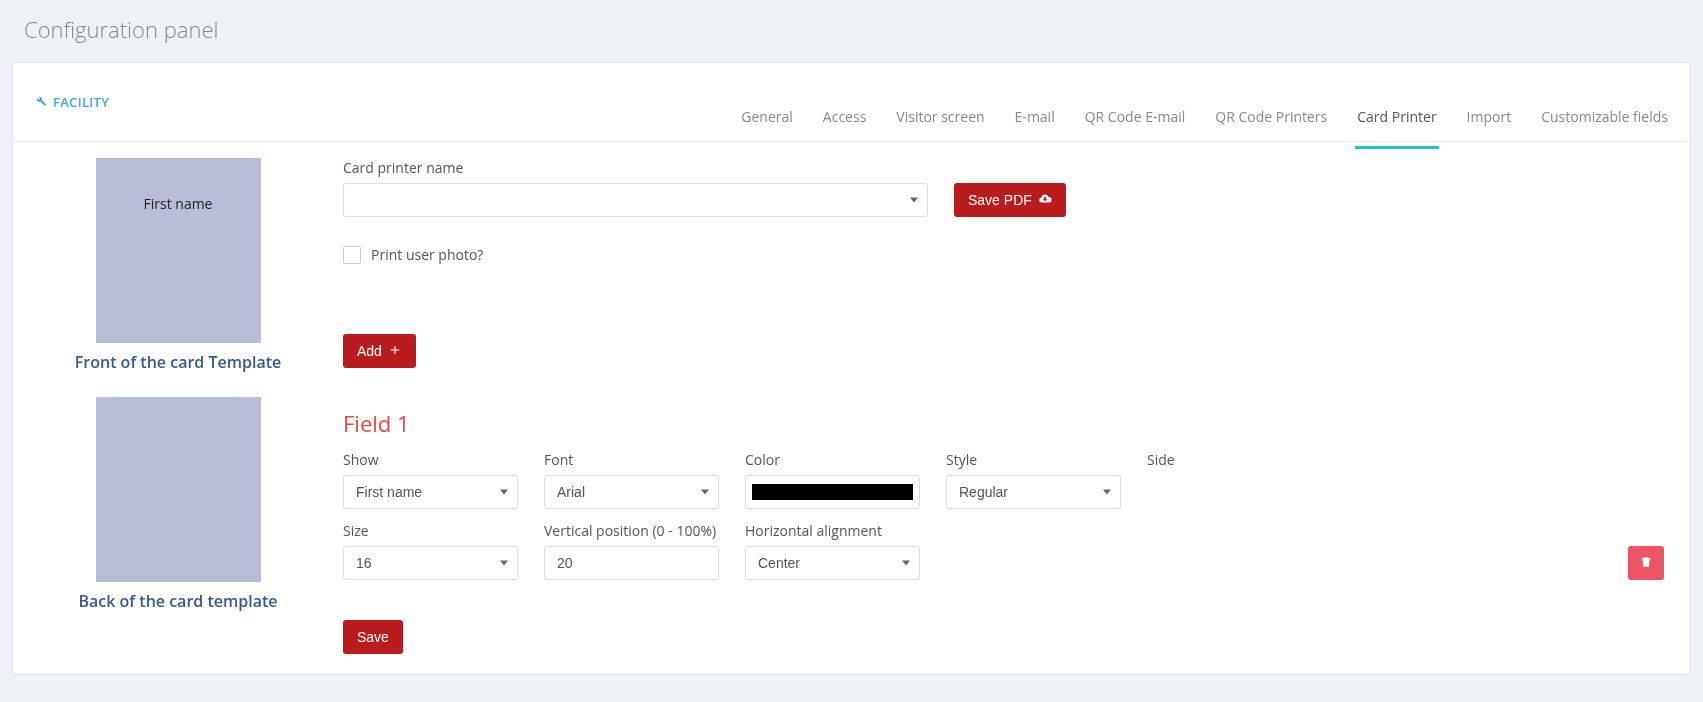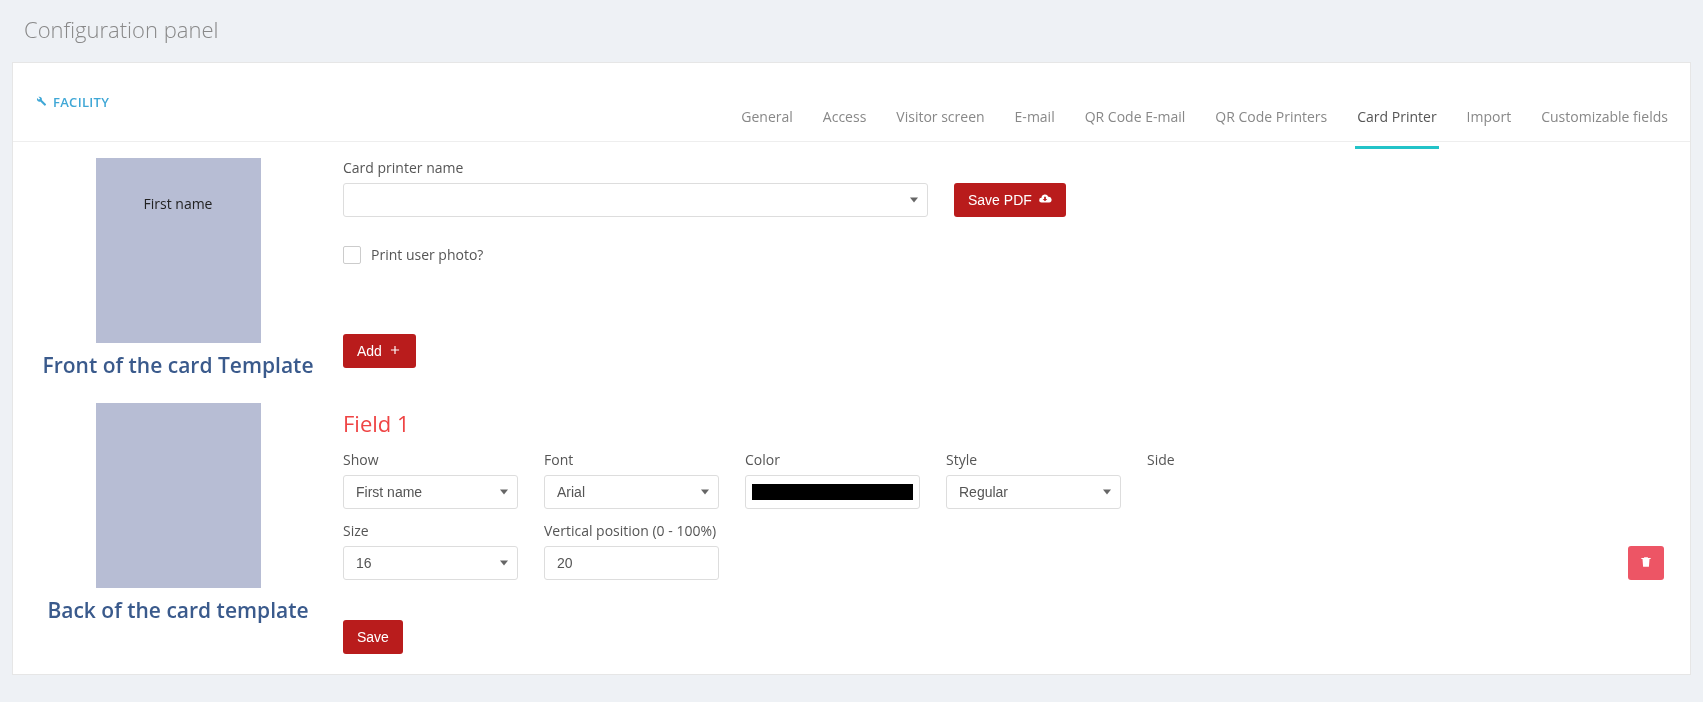--- a/index.html
+++ b/index.html
@@ -77,21 +77,21 @@
     position: absolute;
     top: 36px;
     left: 0; right: 0;
     text-align: center;
     color: #222;
     font-size: 14px;
   }
   .card-caption {
     color: #3a5a8c;
     font-weight: 600;
-    font-size: 21px;
+    font-size: 16px;
     margin: 8px 0 24px 0;
     text-align: center;
   }
   .right-col { flex: 1; }
   .form-row {
     display: flex;
     gap: 26px;
     align-items: flex-end;
     margin-bottom: 14px;
   }
@@ -263,20 +263,24 @@
 
       <div class="field-grid">
         <div class="form-group">
           <label class="form-label">Size</label>
           <span class="select-wrap"><select class="select w-175"><option>16</option></select></span>
         </div>
         <div class="form-group">
           <label class="form-label">Vertical position (0 - 100%)</label>
           <input class="text-input w-175" value="20" style="">
         </div>
+        <div class="form-group">
+          <label class="form-label">Horizontal alignment</label>
+          <span class="select-wrap"><select class="select w-175"><option>Center</option></select></span>
+        </div>
       </div>
 
       <div class="trash-row">
         <button class="btn btn-red">
           <span>
             <svg viewBox="0 0 24 24">
                 <path d="M6 7h12l-1 13H7L6 7zm3-3h6l1 2H8l1-2zM4 5h16v2H4z"></path>
               </svg>
           </span>
         </button>

